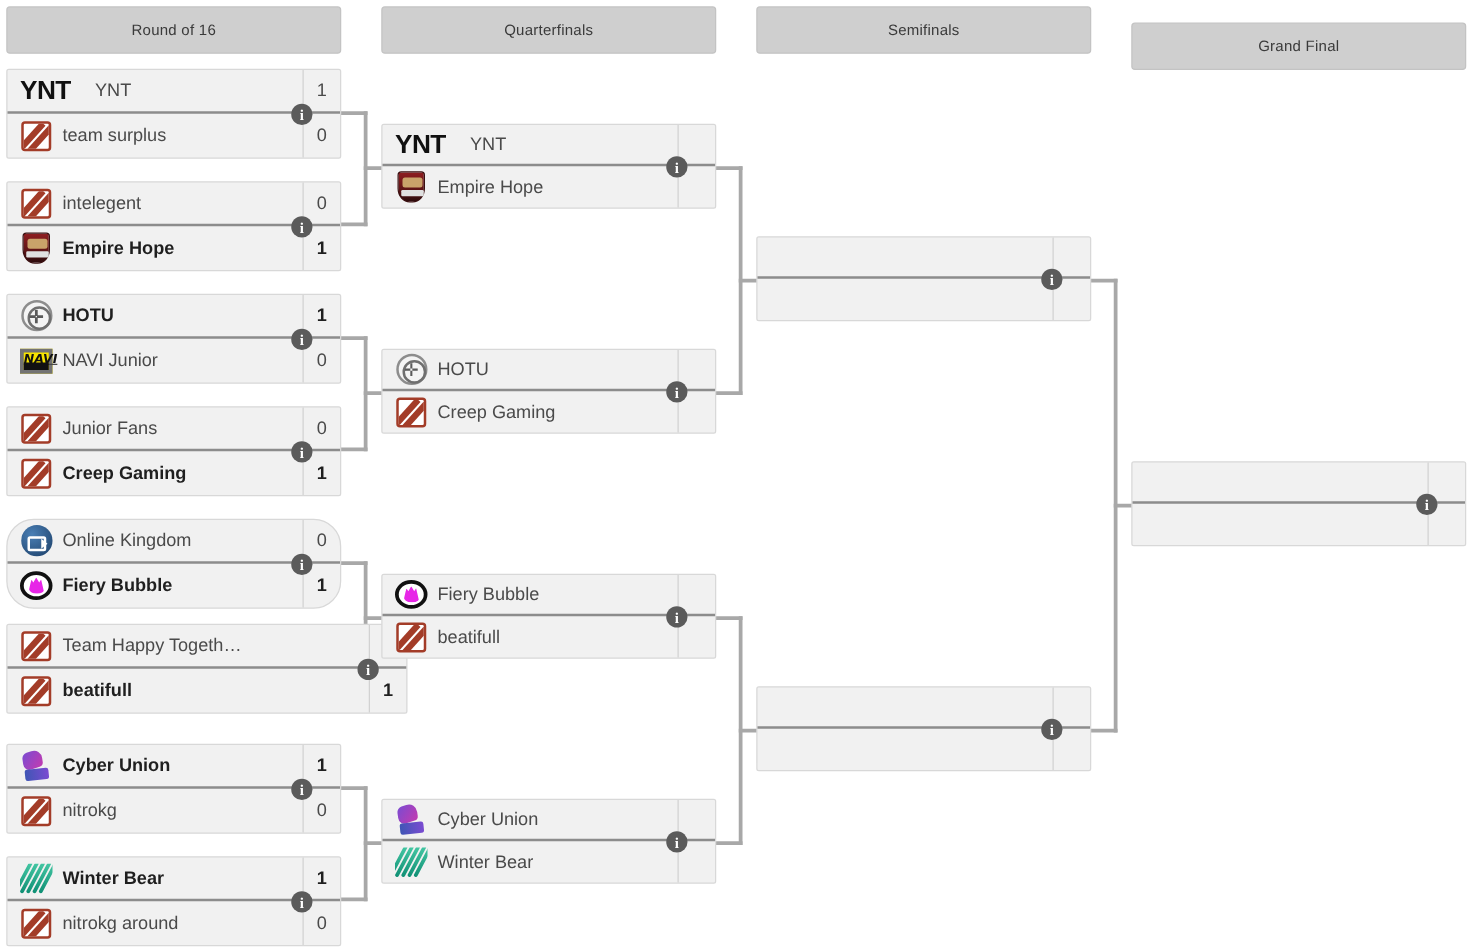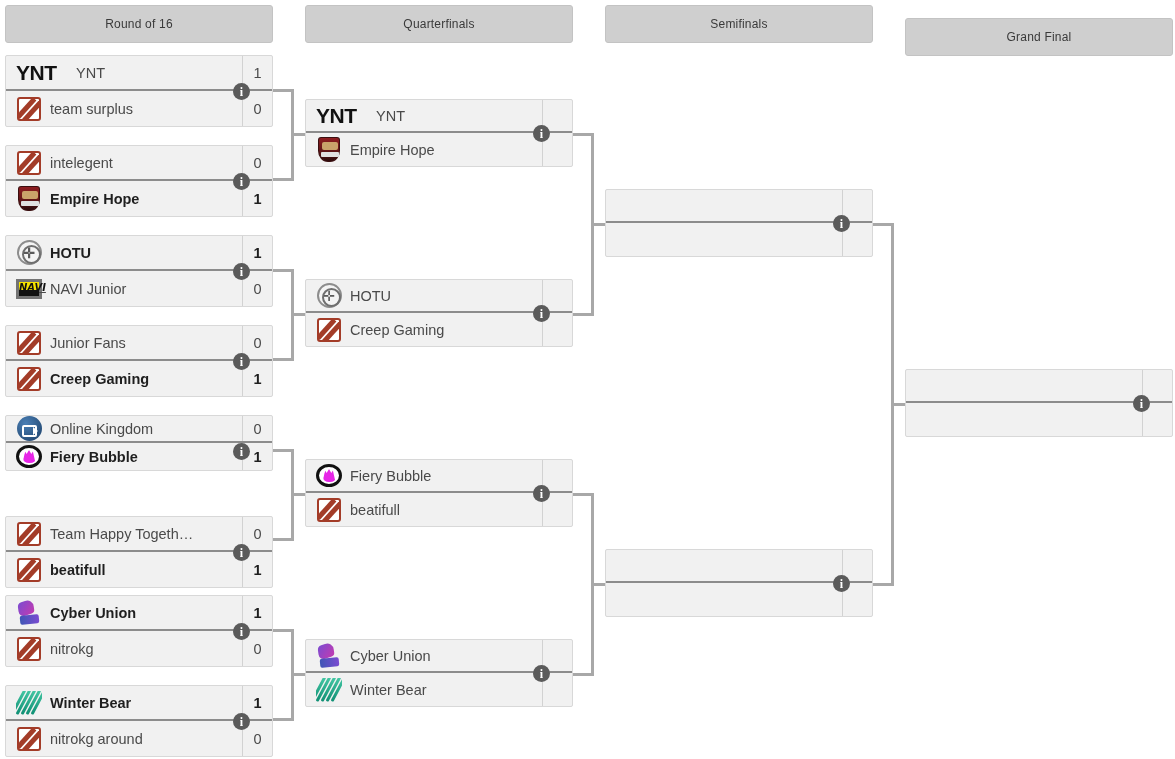--- a/index.html
+++ b/index.html
@@ -362,41 +362,41 @@
           <span class="l-dota"></span>
         </span>
       <span class="tname">Creep Gaming</span>
       <span class="score">1</span>
     </div>
     <div class="info-icon" style="right:22px; top:27px;">
         <span>i</span>
       </div>
   </div>
 
-  <div class="match" style="left:5px; top:415px; width:268px; height:56px;">
+  <div class="match" style="left:5px; top:415px; width:268px; height:72px;border-radius:22px;">
     <div class="slot top">
       <span class="logo">
           <span class="l-ok"></span>
         </span>
       <span class="tname">Online Kingdom</span>
       <span class="score">0</span>
     </div>
     <div class="slot winner">
       <span class="logo">
           <span class="l-fiery"></span>
         </span>
       <span class="tname">Fiery Bubble</span>
       <span class="score">1</span>
     </div>
     <div class="info-icon" style="right:22px; top:27px;">
         <span>i</span>
       </div>
   </div>
 
-  <div class="match" style="left:5px; top:516px; width:268px; height:72px;">
+  <div class="match" style="left:5px; top:499px; width:321px; height:72px;">
     <div class="slot top">
       <span class="logo">
           <span class="l-dota"></span>
         </span>
       <span class="tname">Team Happy Togeth…</span>
       <span class="score">0</span>
     </div>
     <div class="slot winner">
       <span class="logo">
           <span class="l-dota"></span>

